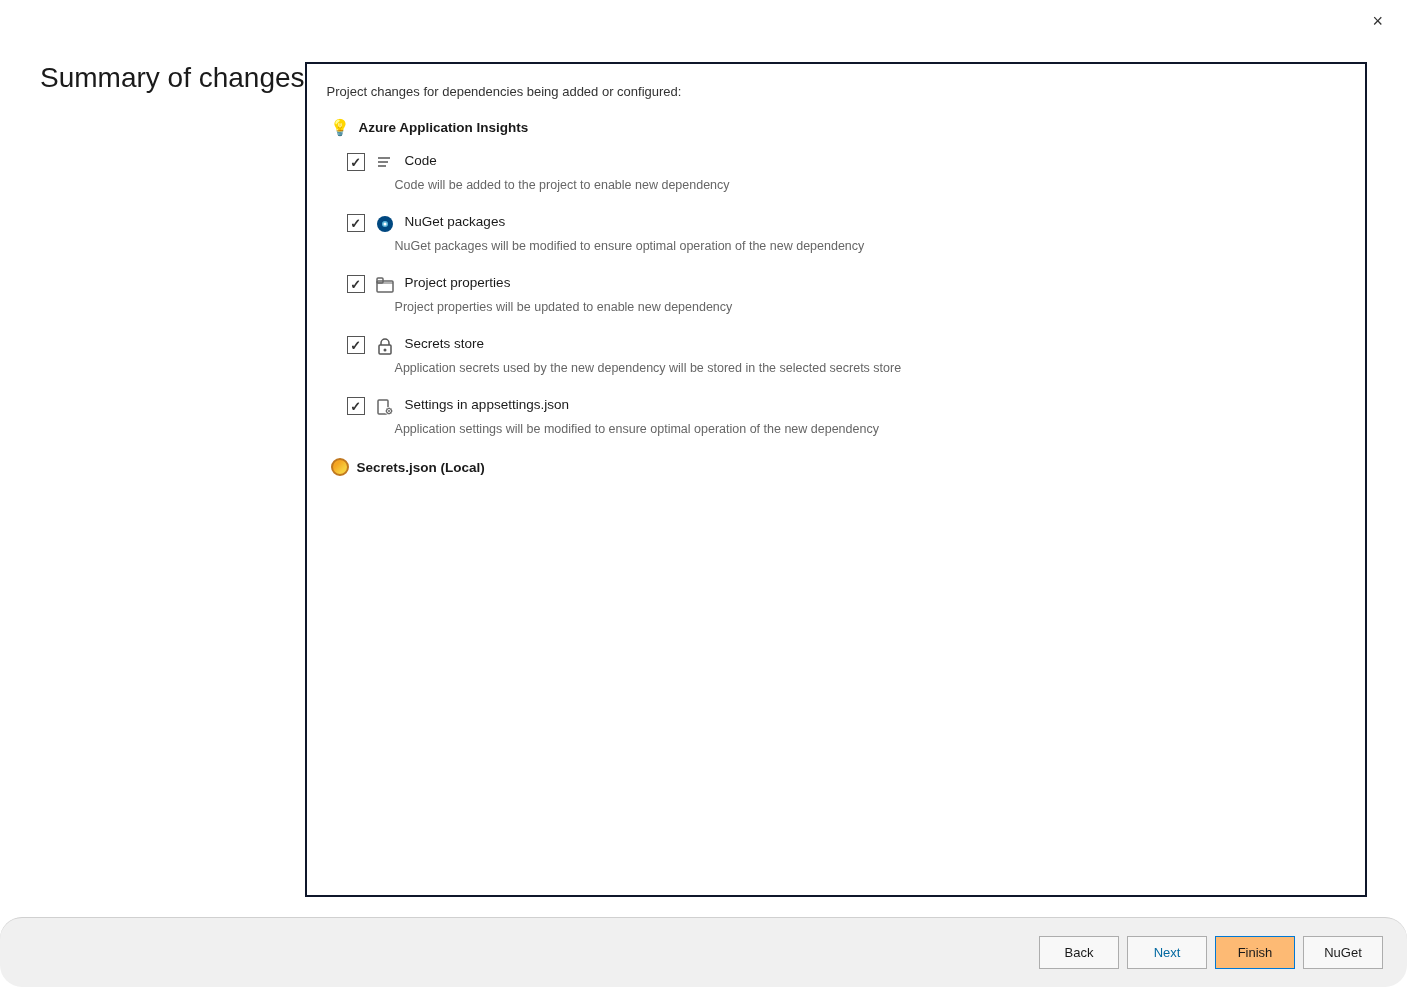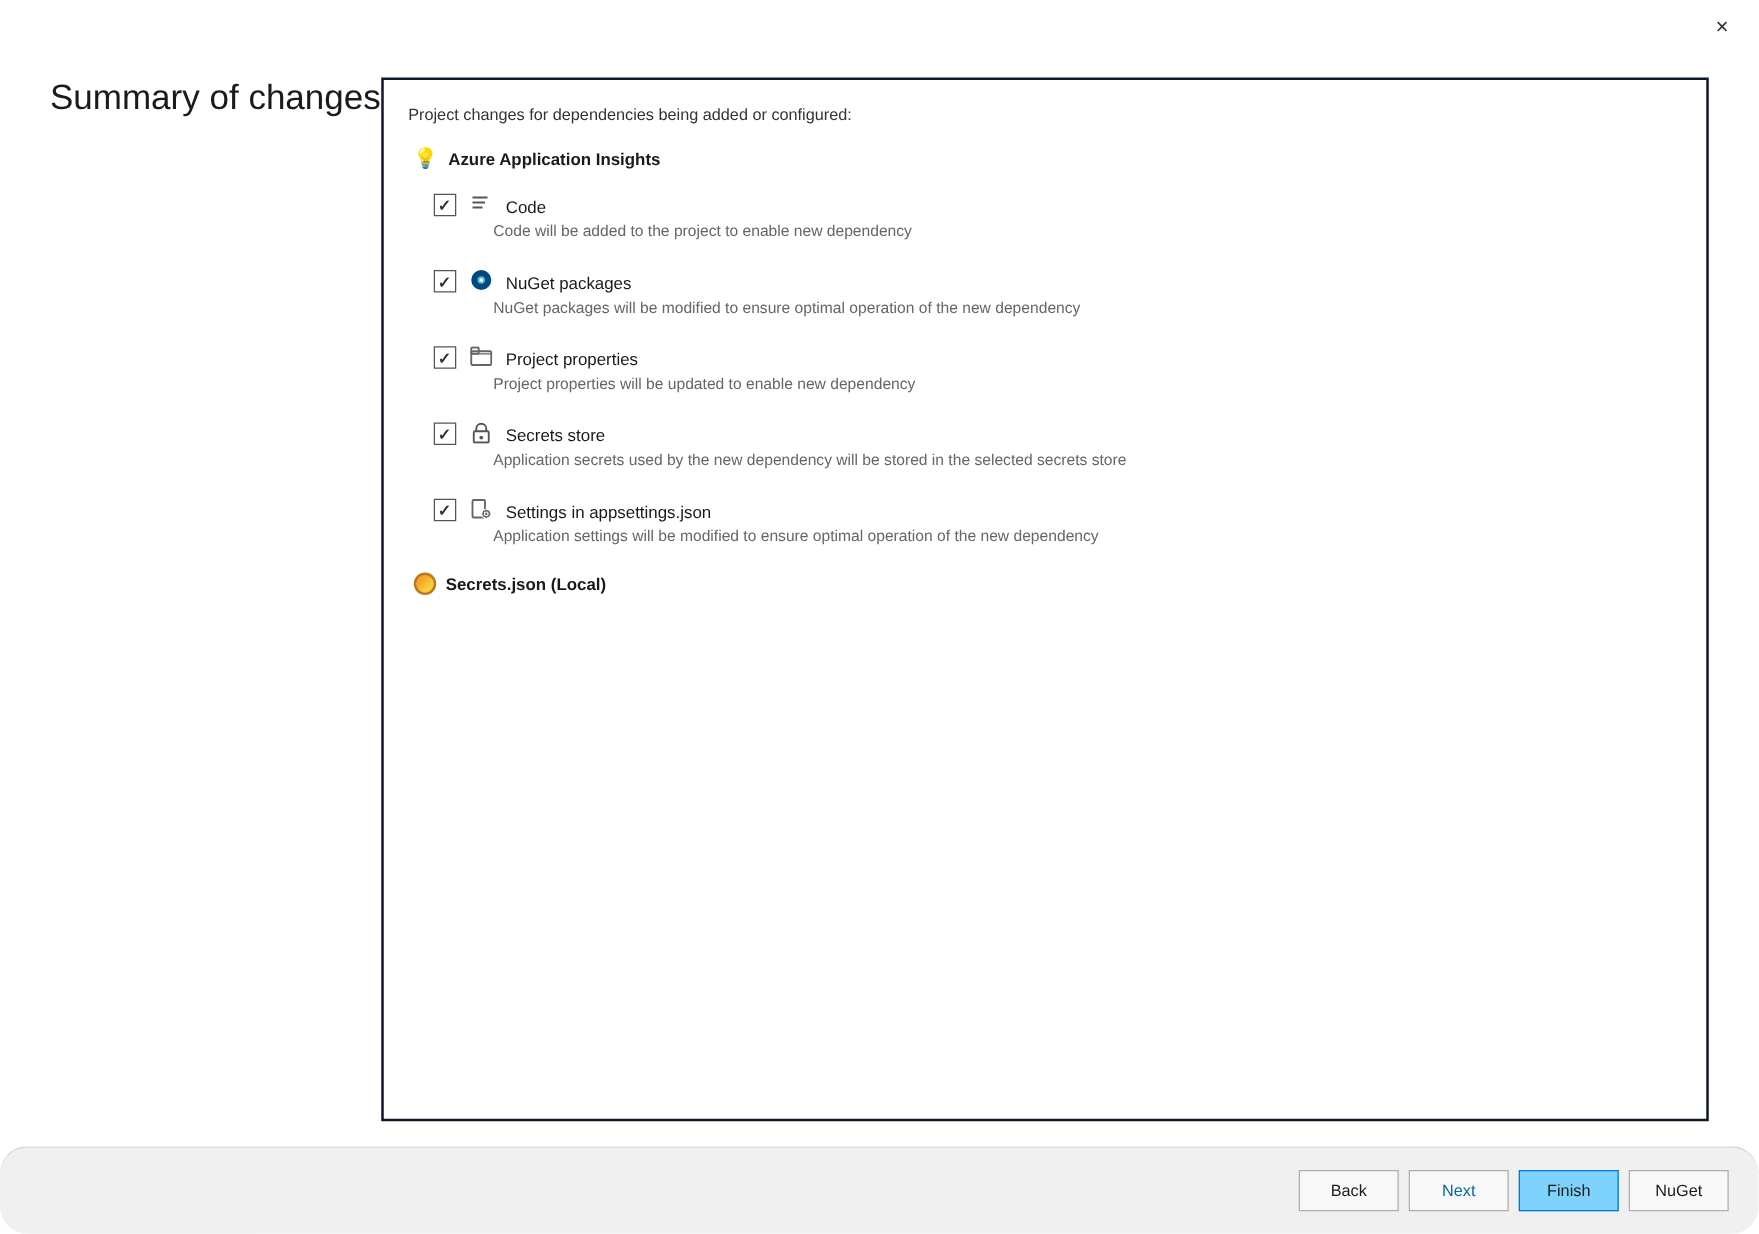--- a/index.html
+++ b/index.html
@@ -97,21 +97,21 @@
 
     .change-item {
       display: flex;
       flex-direction: column;
       margin-bottom: 22px;
       padding-left: 20px;
     }
 
     .change-item-header {
       display: flex;
-      align-items: flex-end;
+      align-items: flex-start;
       gap: 10px;
       margin-bottom: 5px;
     }
 
     .checkbox {
       width: 18px;
       height: 18px;
       border: 1.5px solid #555;
       background: white;
       display: flex;
@@ -178,21 +178,21 @@
       background: #f8f8f8;
       color: #1a1a1a;
     }
 
     .btn:disabled {
       color: #0369a1;
       cursor: default;
     }
 
     .btn.primary {
-      background: #7dd3fc;
+      background: #fdba74;
       border: 1.5px solid #0078d4;
       color: #1a1a1a;
     }
 
     
     .icon-lightbulb {
       color: #7b3fb0;
       font-size: 16px;
     }
 

